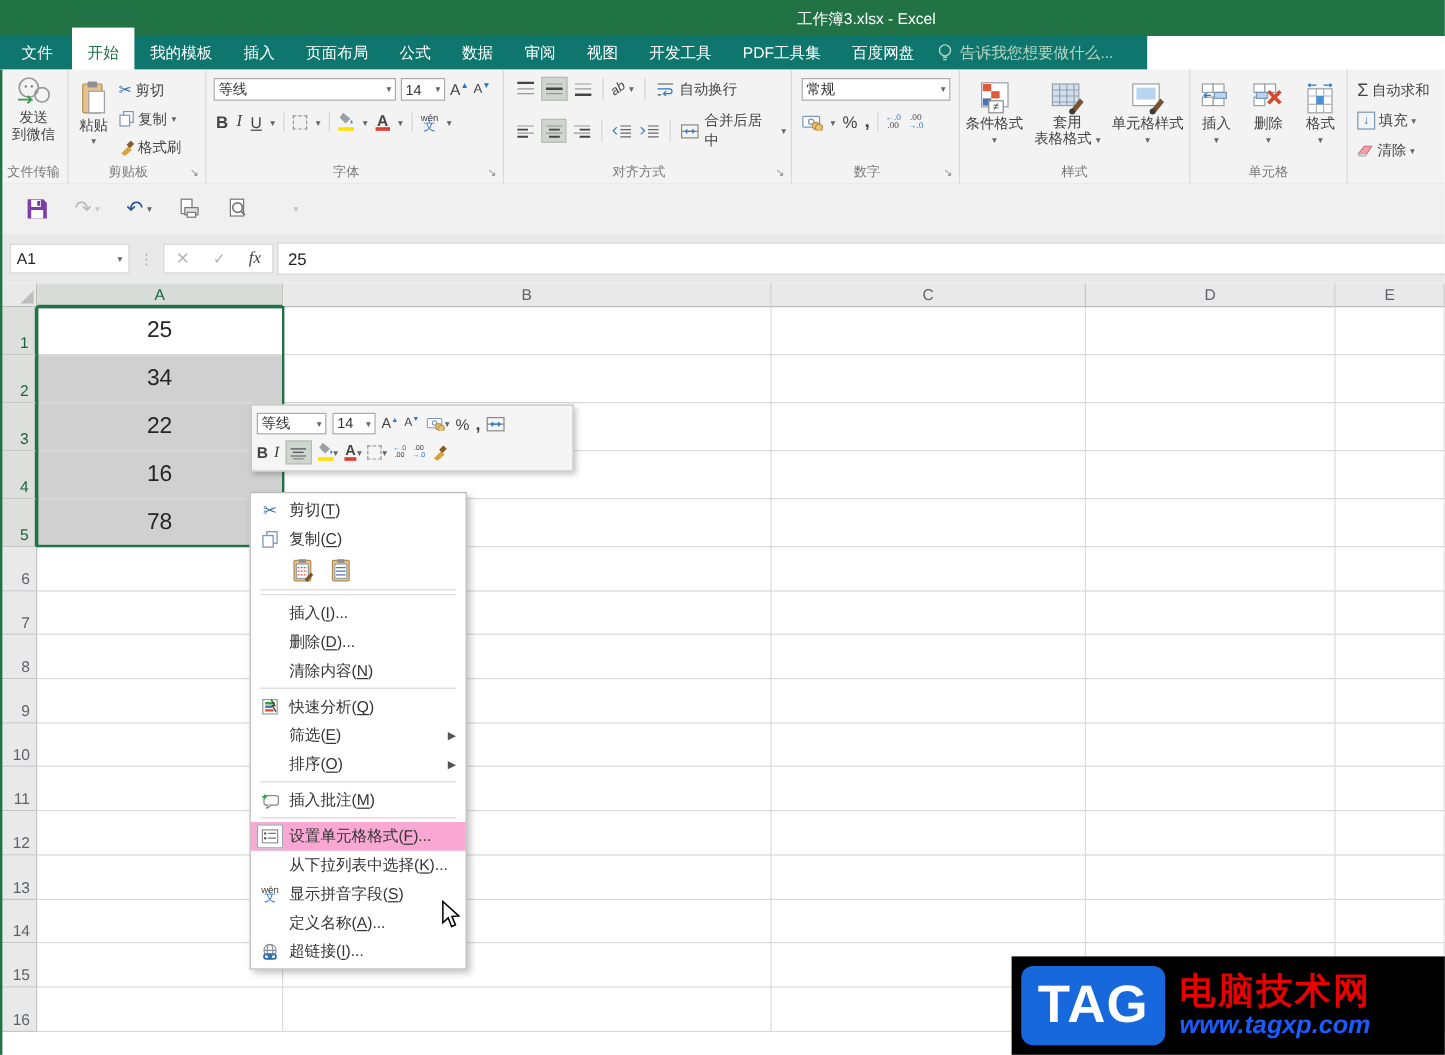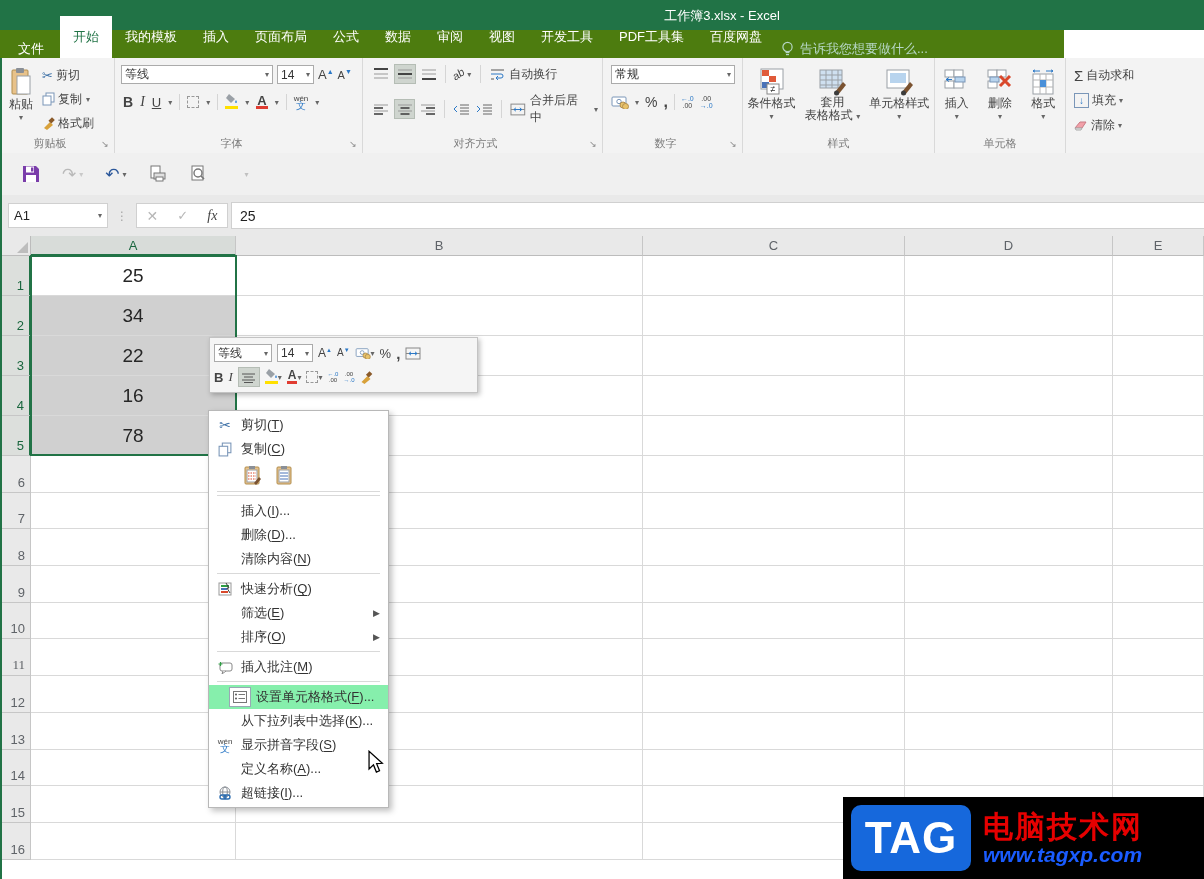--- a/index.html
+++ b/index.html
@@ -2,21 +2,21 @@
 <html><head>
 <meta charset="utf-8">
 <style>
   html,body{margin:0;padding:0;}
   body{width:1204px;height:879px;position:relative;overflow:hidden;background:#fff;
        font-family:"Liberation Sans","DejaVu Sans",sans-serif;-webkit-font-smoothing:antialiased;}
   
   #titlebar{position:absolute;left:0;top:0;width:1204px;height:30px;background:#217346;}
   #title{position:absolute;left:722px;top:7px;transform:translateX(-50%);color:#fff;font-size:13px;white-space:nowrap;}
   
-  #tabrow{position:absolute;left:0;top:30px;width:1064px;height:28px;background:#4d7c0f;display:flex;align-items:flex-end;}
+  #tabrow{position:absolute;left:0;top:30px;width:956px;height:28px;background:#0f766e;display:flex;align-items:center;}
   .tab{color:#fff;font-size:13px;padding:12px 13px;display:flex;align-items:center;cursor:default;white-space:nowrap;}
   .tab.file{padding:0 16px;margin-left:2px;}
   .tab.active{background:#fff;color:#217346;}
   #tellme{display:flex;align-items:center;color:#b5d6c4;font-size:13px;margin-left:6px;white-space:nowrap;}
   #tellme svg{margin-right:6px;}
   
   #ribbon{position:absolute;left:0;top:58px;width:1204px;height:95px;background:#f3f3f3;border-bottom:1px solid #d5d5d5;display:flex;}
   .rgroup{position:relative;border-right:1px solid #d9d9d9;box-sizing:border-box;flex:0 0 auto;}
   .glabel{position:absolute;left:0;right:14px;bottom:2px;text-align:center;font-size:11px;color:#7a7a7a;white-space:nowrap;}
   .launcher{position:absolute;right:2px;bottom:2px;font-size:9px;color:#8a8a8a;width:12px;height:12px;line-height:12px;text-align:center;border:1px solid transparent;}
@@ -66,21 +66,21 @@
   #minibar{position:absolute;left:209px;top:337px;width:269px;height:56px;background:#f5f5f5;border:1px solid #c3c3c3;box-shadow:2px 2px 5px rgba(0,0,0,.25);z-index:60;box-sizing:border-box;padding:3px 4px;}
   .mrow{display:flex;align-items:center;height:24px;font-size:12px;color:#444;}
   .mrow .boxsel{height:18px;}
   .mgap{margin-left:5px;}
   
   #cmenu{position:absolute;left:208px;top:410px;width:181px;background:#fff;border:1px solid #b8b8b8;box-shadow:3px 3px 6px rgba(0,0,0,.25);z-index:70;box-sizing:border-box;padding:2px 0;}
   .mi{height:24px;display:flex;align-items:center;font-size:13px;color:#333;position:relative;}
   .mi-ic{width:32px;display:flex;align-items:center;justify-content:center;flex:0 0 32px;}
   .mi-t{white-space:nowrap;}
   .mi-t u{text-underline-offset:2px;}
-  .mi.hl{background:#86efac;padding-left:15px;}
+  .mi.hl{background:#f9a8d4;}
   .mi.po{background:#ececec;color:#444;}
   .msep{height:1px;background:#d9d9d9;margin:2px 8px 3px 8px;}
   .sub{position:absolute;right:8px;font-size:9px;color:#555;}
   .pasterow{height:28px;display:flex;align-items:center;padding-left:32px;}
   .pbtn{width:24px;height:22px;display:flex;align-items:center;justify-content:center;margin-right:7px;}
   .icbox{border:1px solid #9aa7b5;background:#fff;width:20px;height:18px;display:flex;align-items:center;justify-content:center;}
   
   #wm{position:absolute;left:843px;top:797px;width:361px;height:82px;background:#000;z-index:80;display:flex;align-items:center;}
   #wmlogo{margin-left:8px;background:#1668dc;border-radius:10px;width:120px;height:66px;display:flex;align-items:center;justify-content:center;color:#fff;font-weight:bold;font-size:44px;letter-spacing:1px;}
   #wmtxt{margin-left:12px;display:flex;flex-direction:column;line-height:1.1;}
@@ -115,20 +115,34 @@
         <circle cx="6.5" cy="6" r="4.6" fill="none" stroke="#b5d6c4" stroke-width="1.2"></circle>
         <rect x="4.6" y="11" width="3.8" height="1.2" fill="#b5d6c4"></rect>
         <rect x="5" y="13" width="3" height="1.2" fill="#b5d6c4"></rect>
       </svg>
     <span>告诉我您想要做什么...</span>
   </div>
 </div>
 
 <div id="ribbon">
 
+  <div class="rgroup" style="width:57px">
+    <div class="bigbtn">
+      <svg width="30" height="28" viewBox="0 0 30 28">
+        <circle cx="11" cy="10" r="8" fill="none" stroke="#9a9a9a" stroke-width="1.4"></circle>
+        <circle cx="22" cy="16" r="6" fill="none" stroke="#9a9a9a" stroke-width="1.4"></circle>
+        <circle cx="8.5" cy="9" r="1" fill="#777"></circle>
+          <circle cx="13.5" cy="9" r="1" fill="#777"></circle>
+        <path d="M2 20 L13 20 L10 17 M13 20 L10 23" stroke="#2f9e44" stroke-width="1.6" fill="none"></path>
+      </svg>
+      <span>发送</span>
+      <span>到微信</span>
+    </div>
+    <div class="glabel" style="right:0">文件传输</div>
+  </div>
 
   <div class="rgroup" style="width:115px">
     <div style="display:flex;padding-top:4px;">
       <div class="bigbtn" style="width:42px">
         <svg width="24" height="30" viewBox="0 0 24 30">
           <rect x="3" y="3" width="16" height="24" rx="1" fill="#e8c28a" stroke="#b08d4f"></rect>
           <rect x="7" y="1" width="8" height="5" rx="1" fill="#8a8f96"></rect>
           <rect x="8" y="9" width="13" height="18" fill="#fff" stroke="#9aa0a6"></rect>
         </svg>
         <span>粘贴</span>
@@ -561,21 +575,21 @@
         <div class="cell" style="width: 91px;"></div>
       </div>
       <div class="grow" style="height: 36.7px;">
         <div class="rh">10</div>
         <div class="cell" style="width: 205px;"></div>
         <div class="cell" style="width: 407px;"></div>
         <div class="cell" style="width: 262px;"></div>
         <div class="cell" style="width: 208px;"></div>
         <div class="cell" style="width: 91px;"></div>
       </div>
-      <div class="grow" style="height: 36.7px; font-family: Liberation Serif, serif;">
+      <div class="grow" style="height: 36.7px;">
         <div class="rh">11</div>
         <div class="cell" style="width: 205px;"></div>
         <div class="cell" style="width: 407px;"></div>
         <div class="cell" style="width: 262px;"></div>
         <div class="cell" style="width: 208px;"></div>
         <div class="cell" style="width: 91px;"></div>
       </div>
       <div class="grow" style="height: 36.7px;">
         <div class="rh">12</div>
         <div class="cell" style="width: 205px;"></div>

